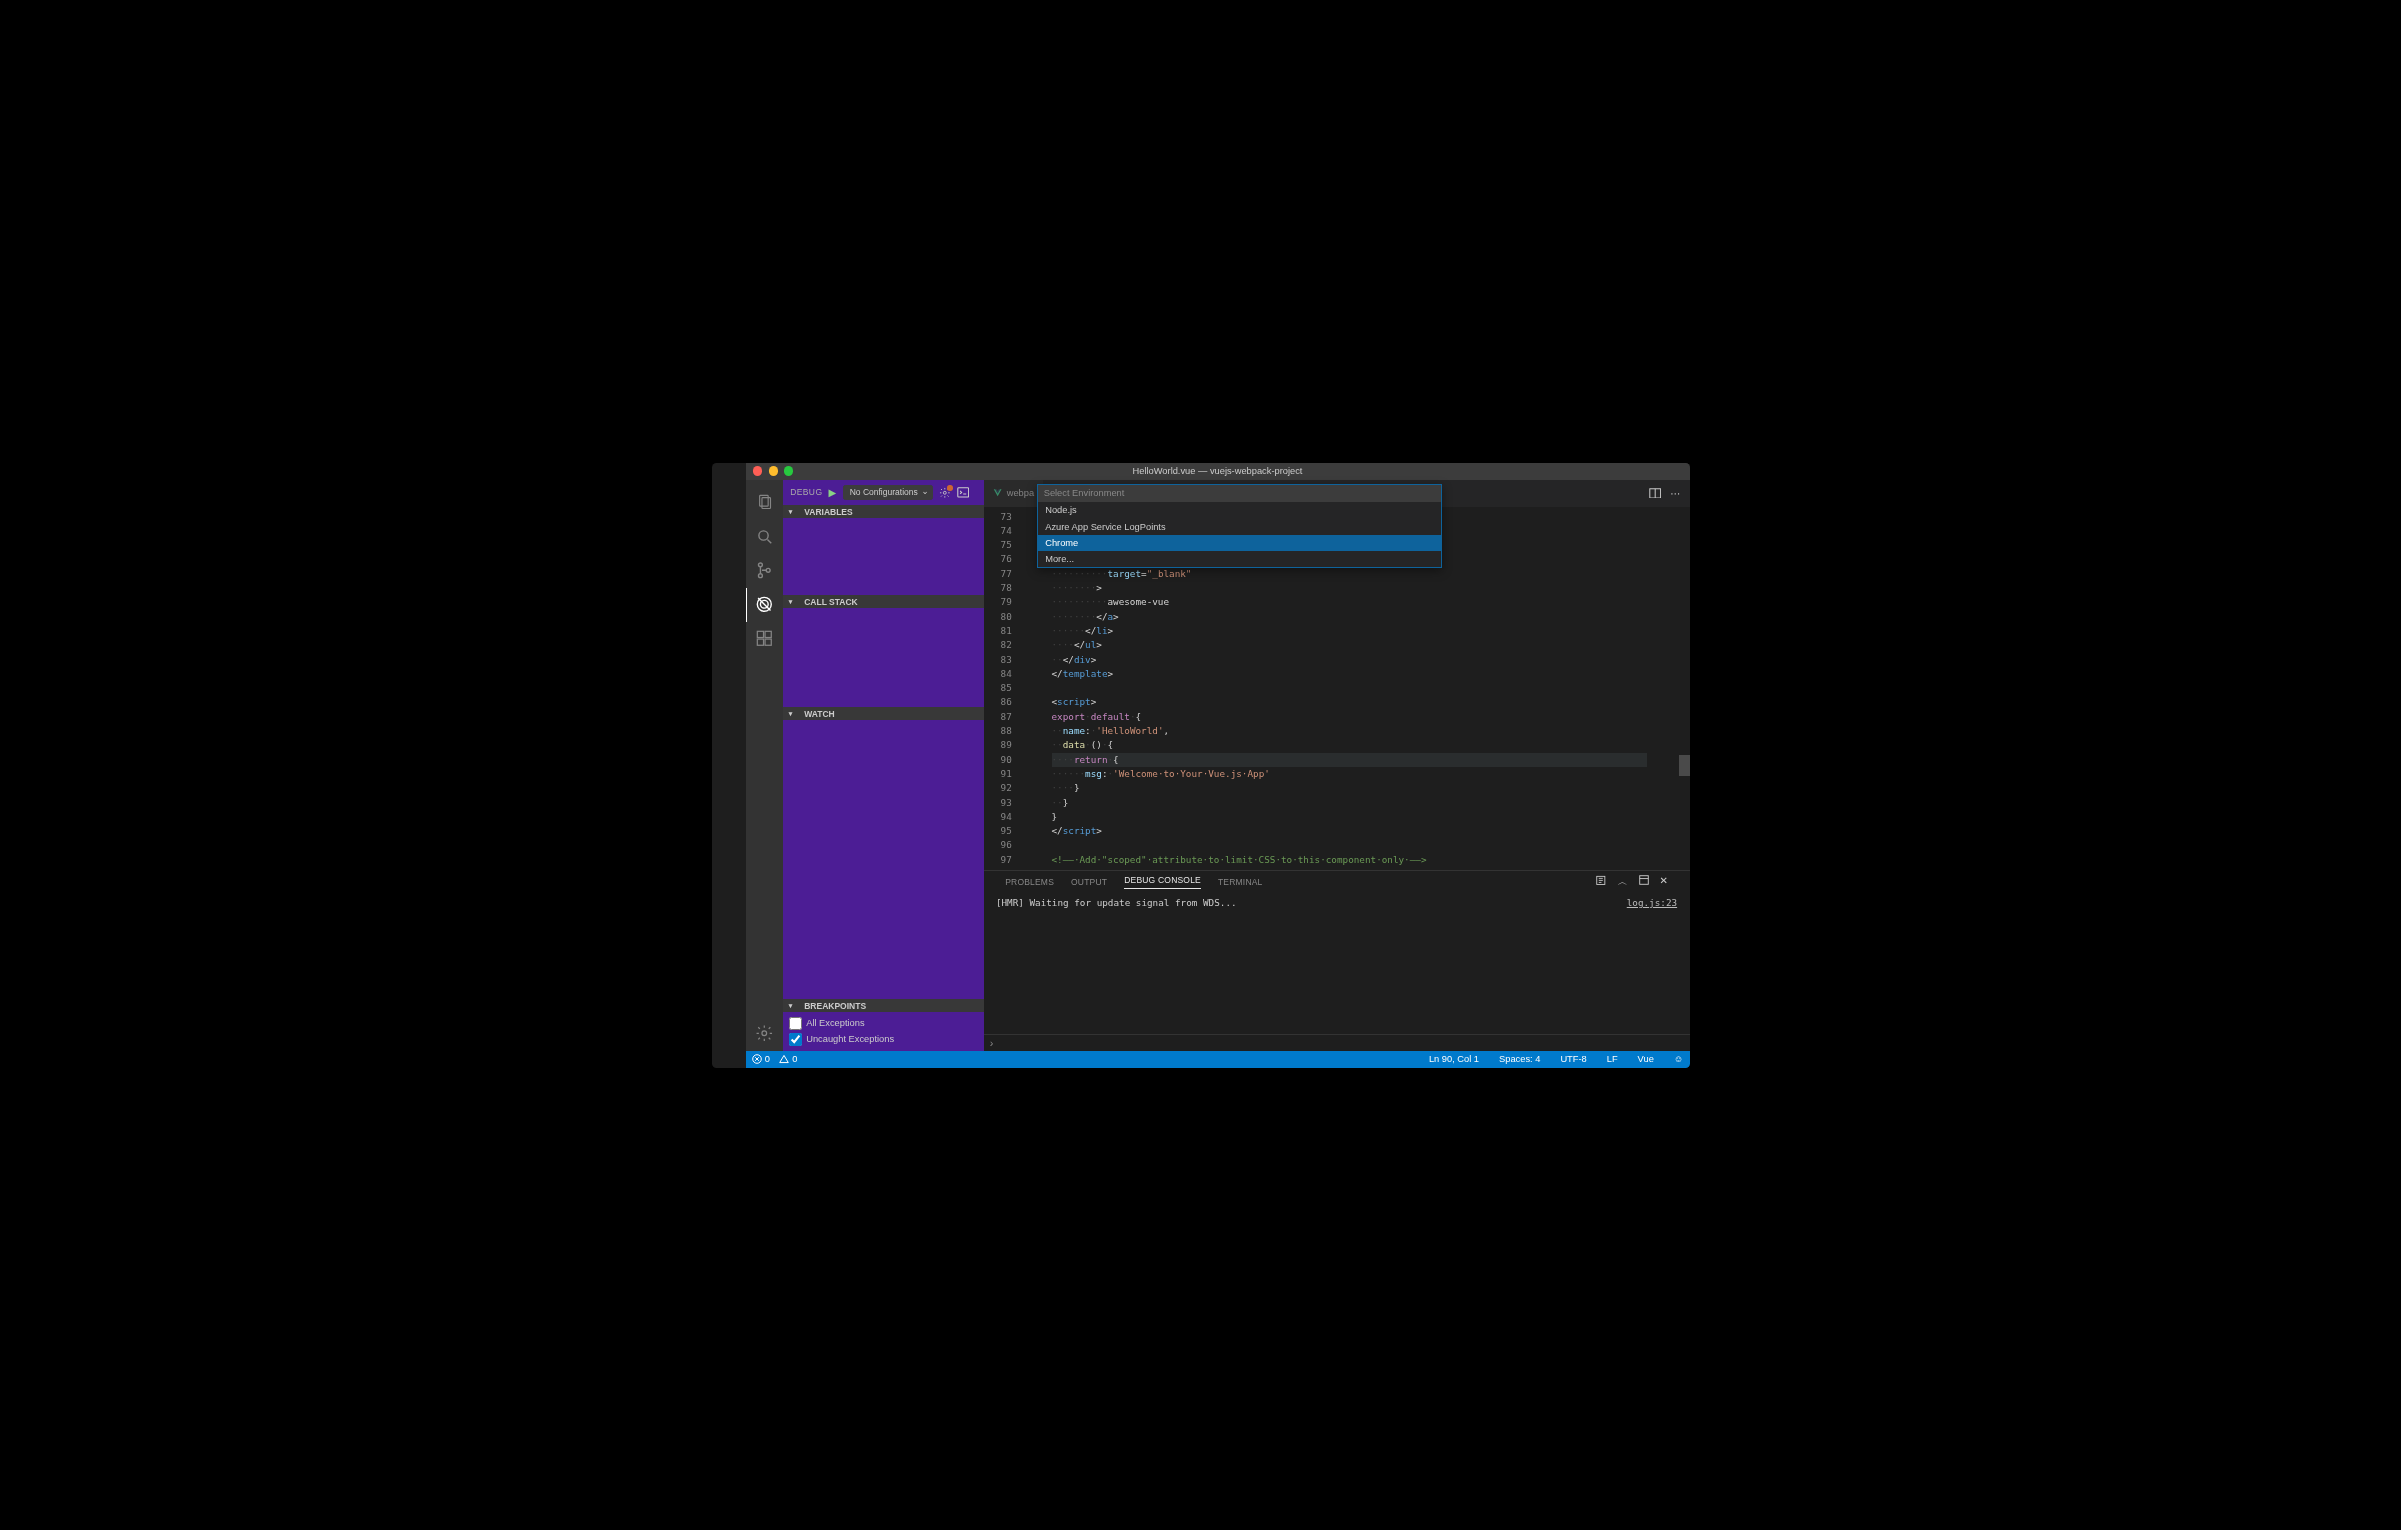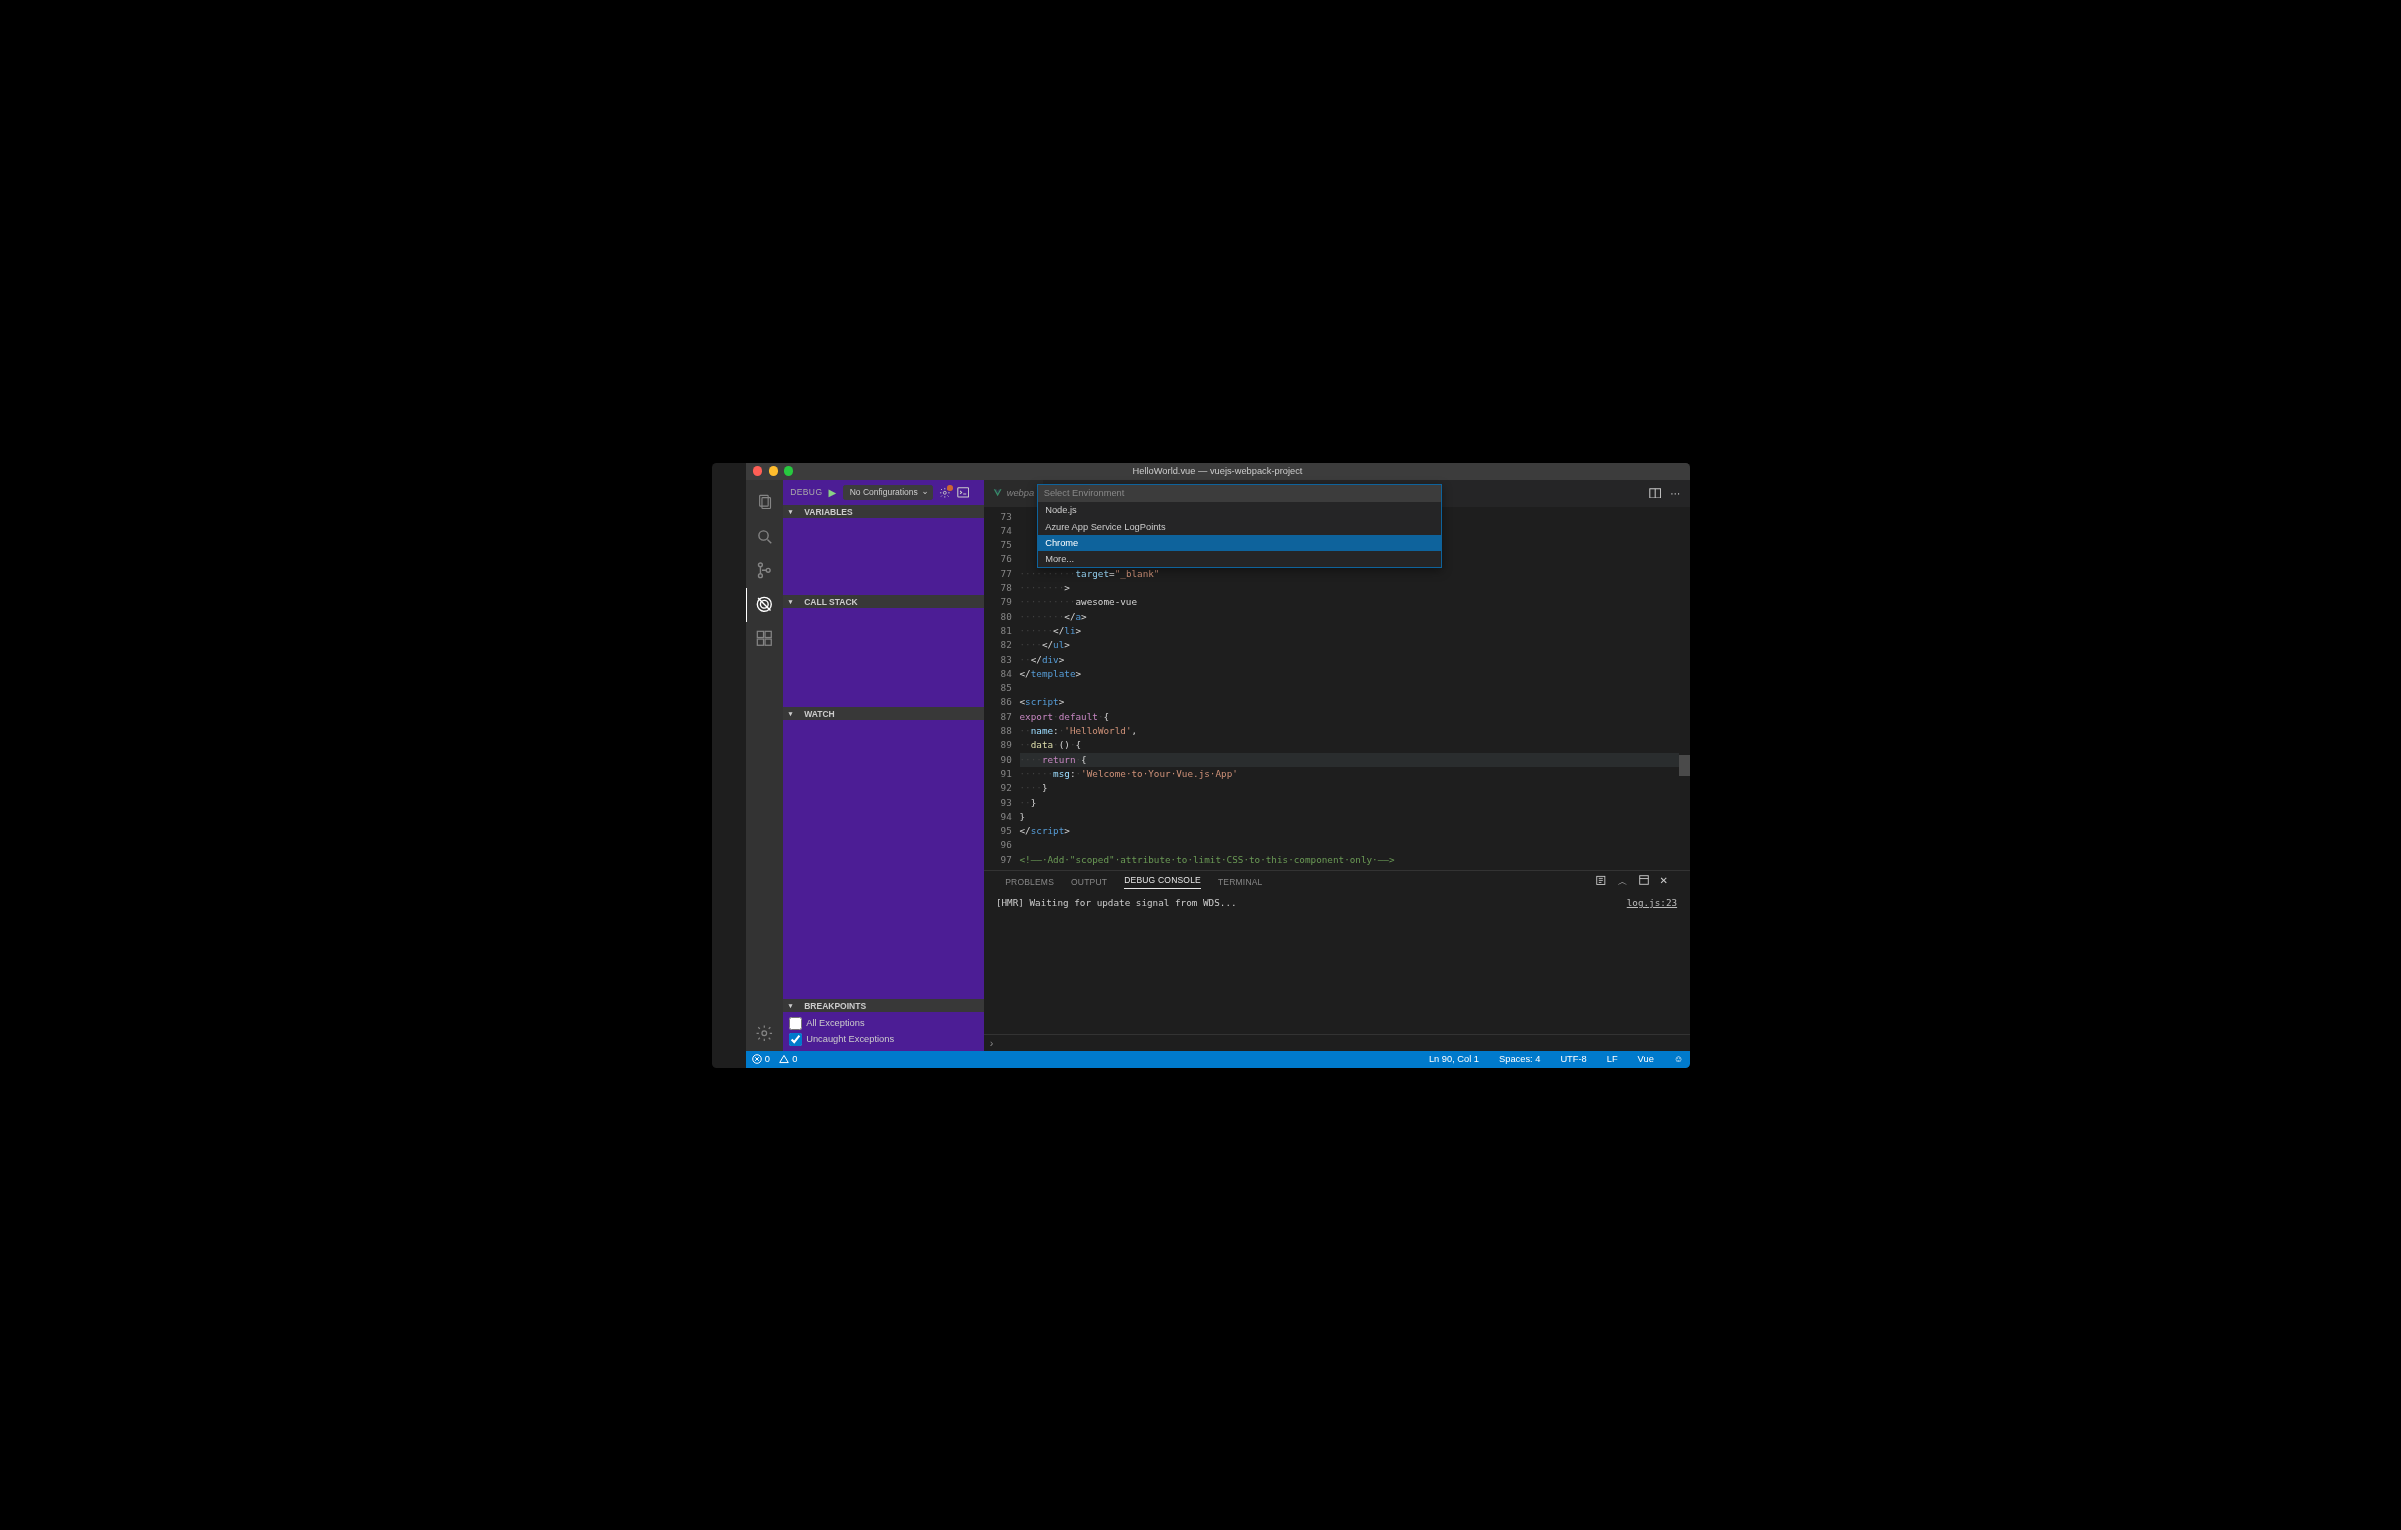--- a/index.html
+++ b/index.html
@@ -31,25 +31,25 @@
 .section-head .tw { font-size: 7px; }
 .section-body { flex: 0 0 auto; }
 .section.var .section-body { height: 77px; }
 .section.watch .section-body { height: 279px; }
 .section.calls .section-body { height: 99px; }
 .section.bkpt .section-body { padding: 3.1px 4.6px; }
 .chk { display: flex; align-items: center; gap: 4.6px; font-size: 9.3px; color: #ccc; padding: 1.5px 1.5px; }
 .chk input { accent-color: #007acc; }
 .main { flex: 1; display: flex; flex-direction: column; min-width: 0; }
 .tabs { height: 27px; background: #252526; display: flex; align-items: stretch; position: relative; }
-.tab { display: flex; align-items: center; gap: 4.6px; padding: 0 9.3px; background: #2d2d2d; color: #aaa; font-size: 9.3px; font-style: italic; }
+.tab { display: flex; align-items: center; gap: 4.6px; padding: 0 9.3px; background: #2d2d2d; color: #aaa; font-size: 9.3px; }
 .tab .vue-ico { width: 9.3px; height: 9.3px; }
 .tab.muted { opacity: .7; }
 .tabs .right-actions { margin-left: auto; display: flex; align-items: center; gap: 9.3px; padding-right: 9.3px; color: #ccc; }
-.editor { flex: 1; display: flex; background: #1e1e1e; min-height: 0; position: relative; overflow: hidden; font-family: Menlo, Consolas, monospace; font-size: 9.3px; }
+.editor { flex: 1; display: flex; background: #1e1e1e; min-height: 0; position: relative; overflow: hidden; font-family: Menlo, Consolas, monospace; font-size: 9.3px; gap: 32px; }
 .gutter { width: 36px; text-align: right; color: #858585; padding: 3.1px 7.7px 3.1px 0; line-height: 14.3px; user-select: none; }
 .code { flex: 1; padding: 3.1px 0; line-height: 14.3px; white-space: pre; color: #d4d4d4; }
 .ws { color: #404040; }
 .t-tag { color: #569cd6; }
 .t-attr { color: #9cdcfe; }
 .t-str { color: #ce9178; }
 .t-kw { color: #c586c0; }
 .t-fn { color: #dcdcaa; }
 .t-cmt { color: #6a9955; }
 .line { height: 14.3px; }

